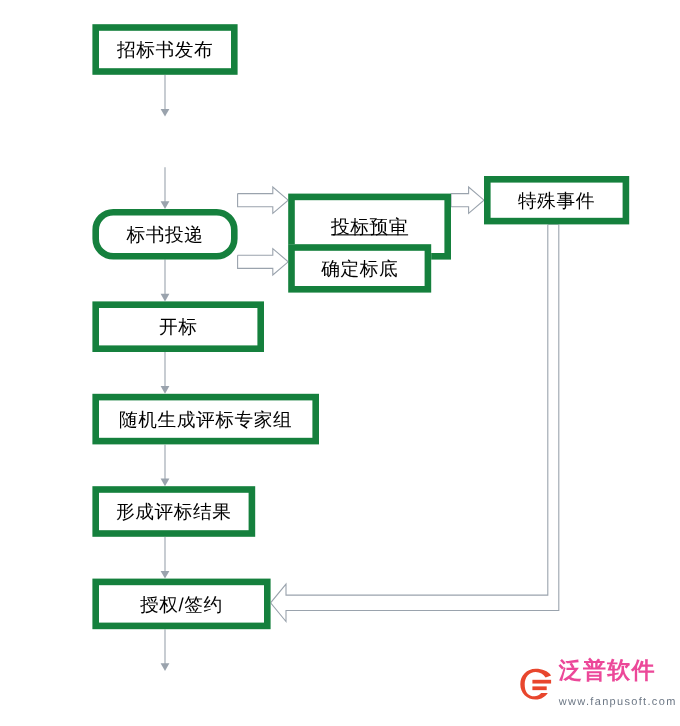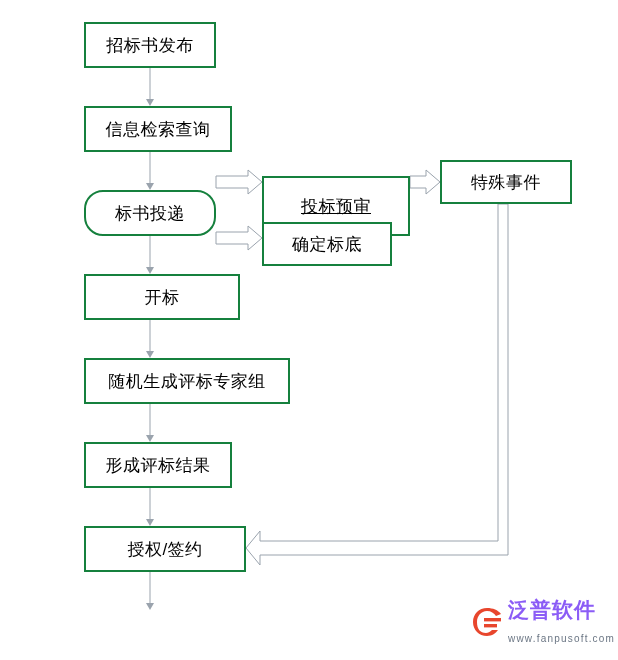--- a/index.html
+++ b/index.html
@@ -13,21 +13,21 @@
   #canvas {
     position: relative;
     width: 618px;
     height: 660px;
     background: #ffffff;
     overflow: hidden;
   }
   .node {
     position: absolute;
     box-sizing: border-box;
-    border: 2px solid #15803d;
+    border: 6px solid #15803d;
     background: #ffffff;
     display: flex;
     align-items: center;
     justify-content: center;
     color: #000000;
     font-size: 17px;
     font-family: "Liberation Sans", sans-serif;
     letter-spacing: 0.5px;
     white-space: nowrap;
   }
@@ -56,21 +56,21 @@
   }
   .logo-text {
     margin-left: 4px;
     display: flex;
     flex-direction: column;
     justify-content: center;
   }
   .logo-title {
     font-size: 21px;
     font-weight: bold;
-    color: #8b5cf6;
+    color: #ec4899;
     letter-spacing: 1px;
     line-height: 1.05;
   }
   .logo-sub {
     font-size: 10px;
     color: #6b7684;
     letter-spacing: 1.2px;
     line-height: 1.2;
     margin-top: 12px;
   }
@@ -108,21 +108,20 @@
 
       <polyline points="216,232 248,232 248,226 262,238 248,250 248,244 216,244 216,232"></polyline>
 
       <polyline points="410,176 426,176 426,170 440,182 426,194 426,188 410,188 410,176"></polyline>
 
       <polyline points="498,204 498,541 260,541 260,531 246,548 260,565 260,555 508,555 508,204 498,204"></polyline>
     </g>
   </svg>
 
   <div class="node" style="left:84px;top:22px;width:132px;height:46px;">招标书发布</div>
-  <div class="node" style="left:84px;top:106px;width:148px;height:46px;">信息检索查询</div>
   <div class="node" style="left:84px;top:190px;width:132px;height:46px;border-radius:19px;">标书投递</div>
   <div class="node" style="left:262px;top:176px;width:148px;height:60px;text-decoration:underline;">投标预审</div>
   <div class="node" style="left:440px;top:160px;width:132px;height:44px;">特殊事件</div>
   <div class="node" style="left:262px;top:222px;width:130px;height:44px;">确定标底</div>
   <div class="node" style="left:84px;top:274px;width:156px;height:46px;">开标</div>
   <div class="node" style="left:84px;top:358px;width:206px;height:46px;">随机生成评标专家组</div>
   <div class="node" style="left:84px;top:442px;width:148px;height:46px;">形成评标结果</div>
   <div class="node" style="left:84px;top:526px;width:162px;height:46px;">授权/签约</div>
 
   <div class="logo">

